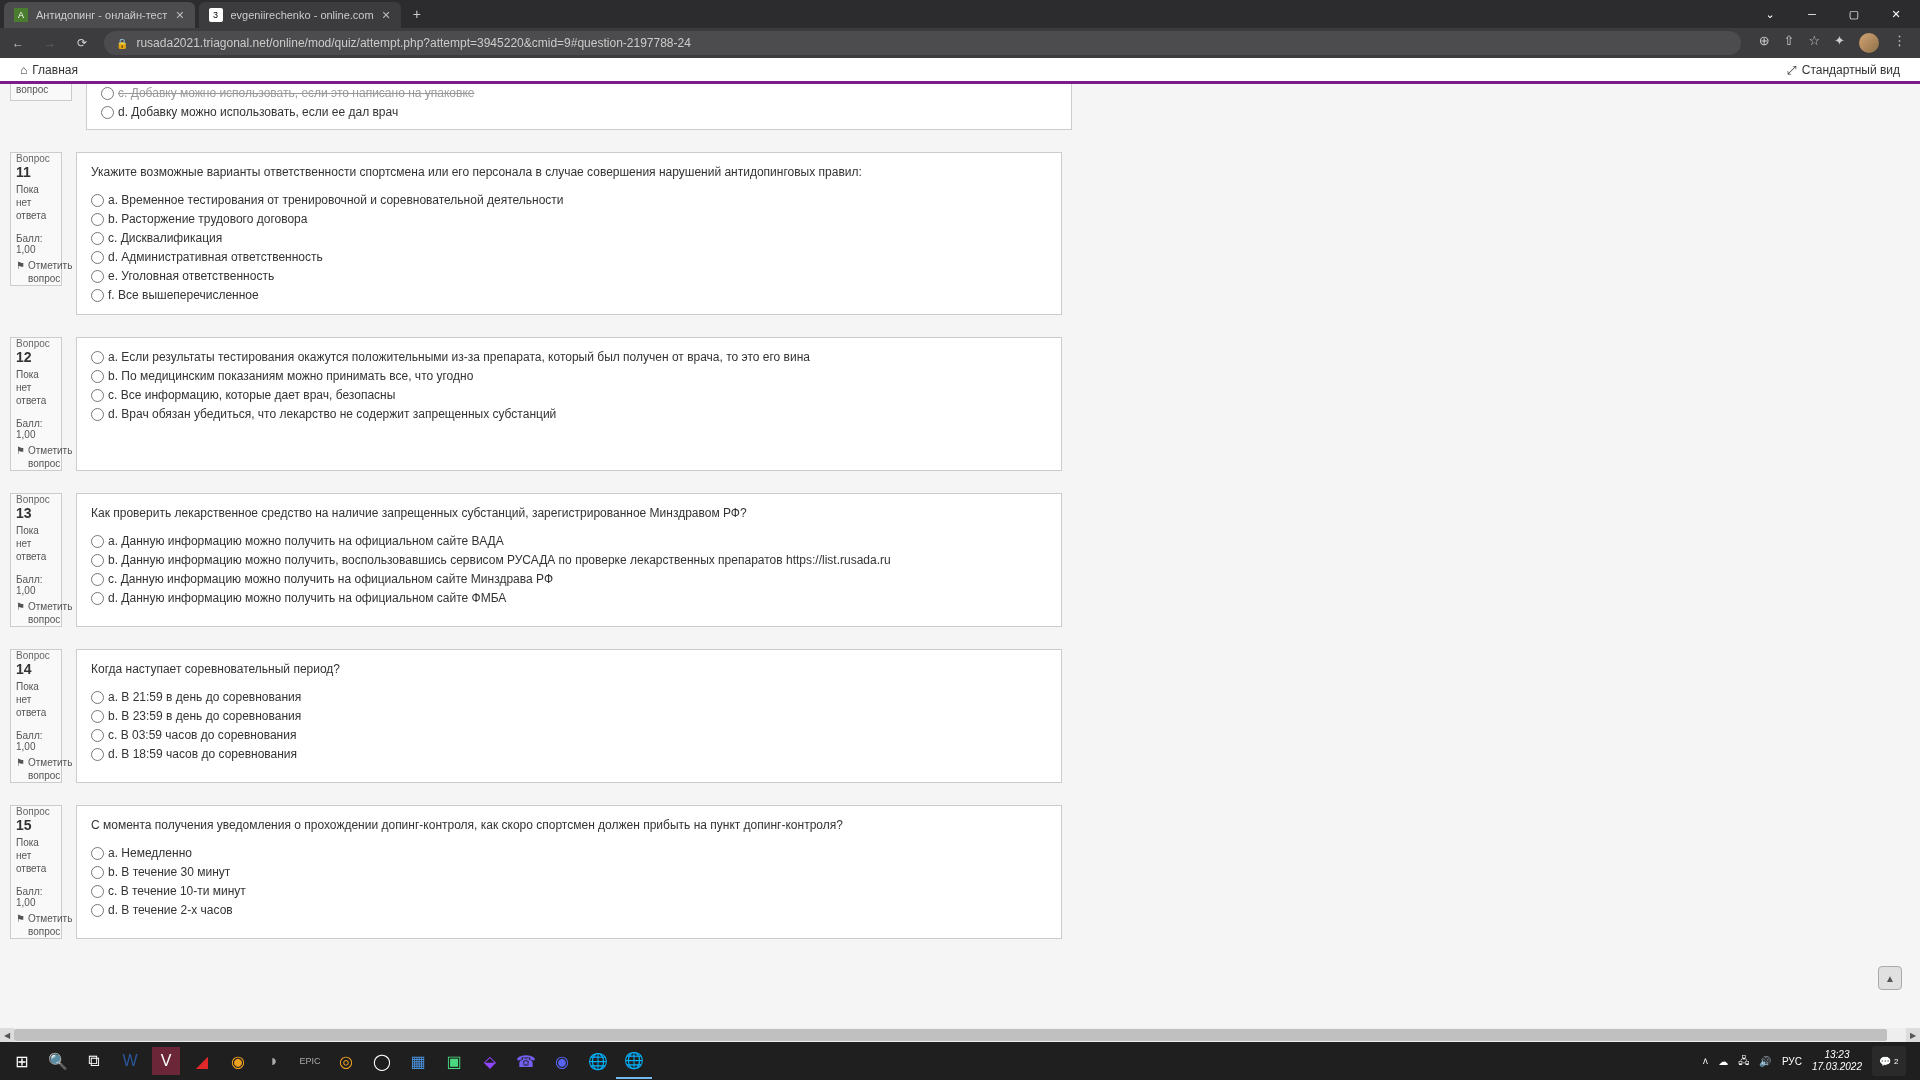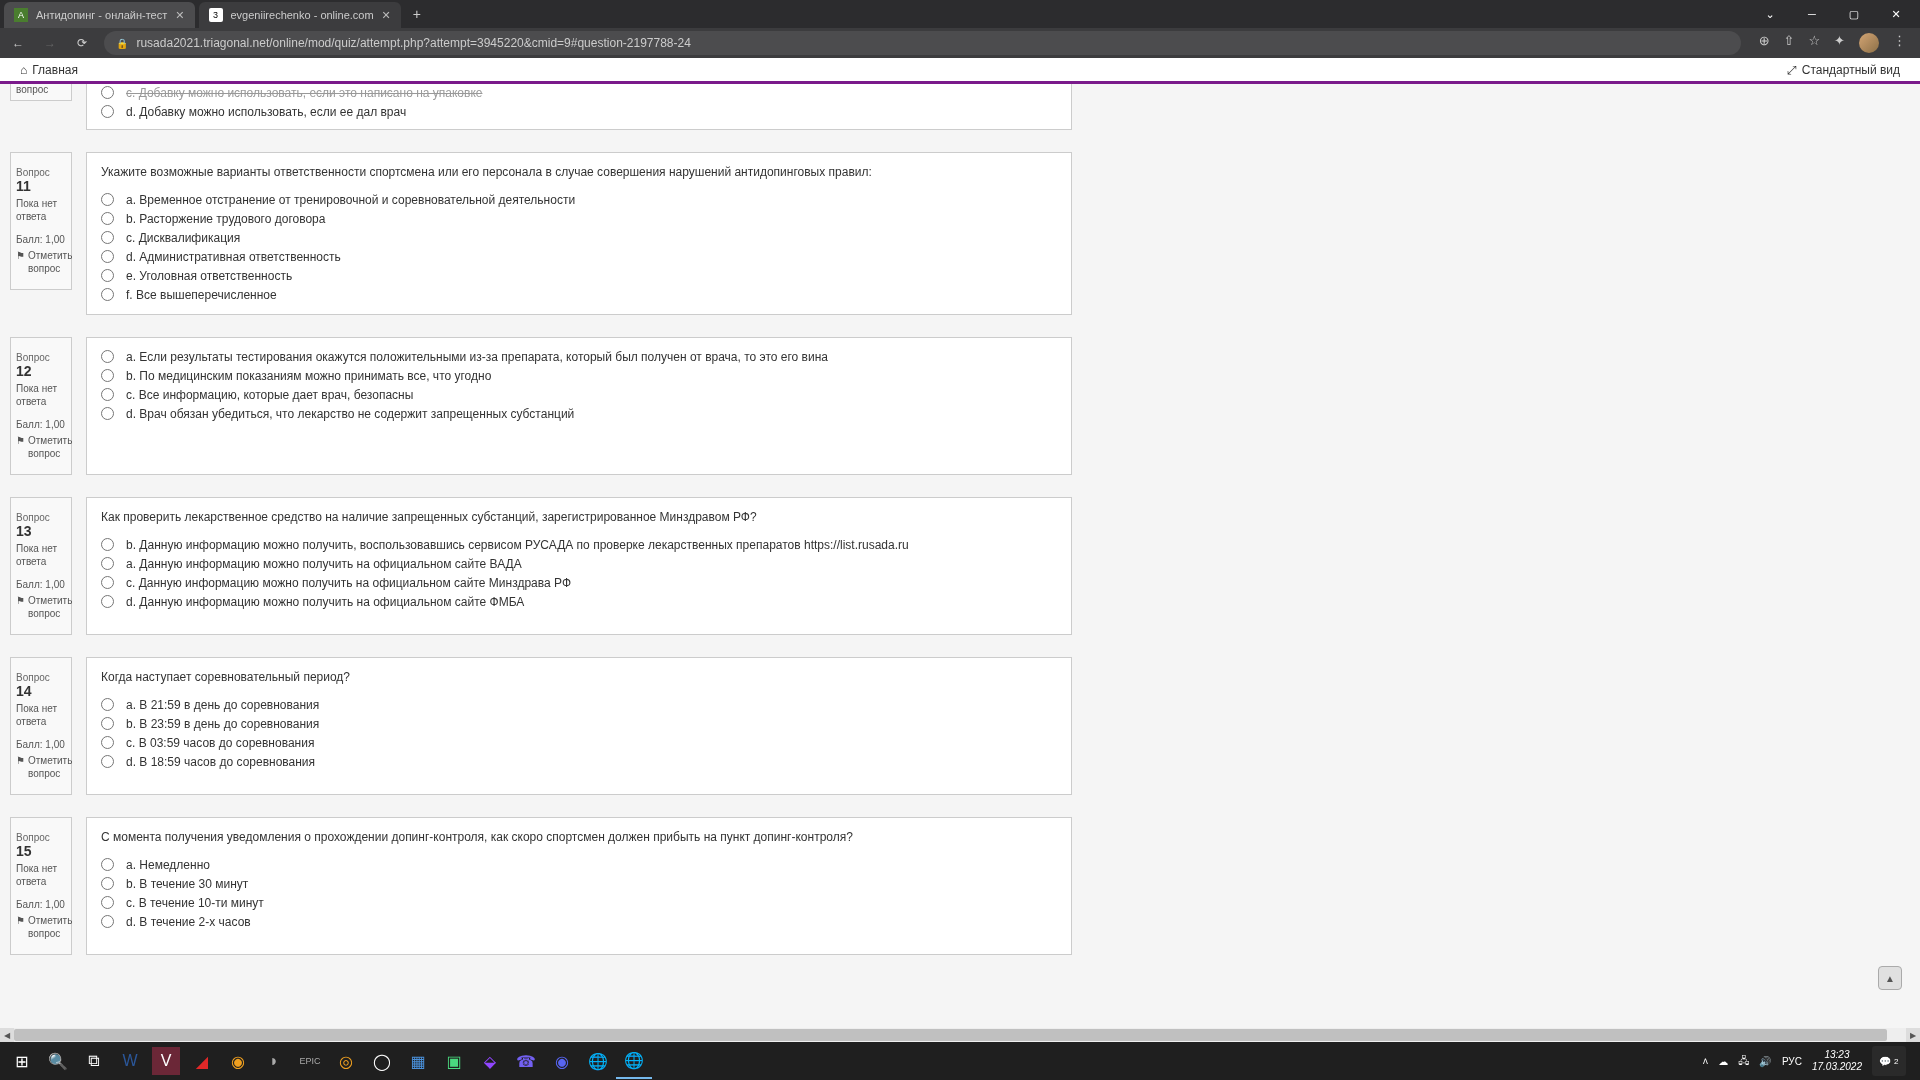--- a/index.html
+++ b/index.html
@@ -27,31 +27,31 @@
     
     .page-nav { background: #fff; height: 26px; border-bottom: 3px solid #7a1a8b; display: flex; align-items: center; justify-content: space-between; padding: 0 20px; font-size: 12px; }
     .home-link { display: flex; align-items: center; gap: 5px; color: #333; cursor: pointer; }
     .std-view { display: flex; align-items: center; gap: 5px; color: #333; cursor: pointer; }
     
     .content { background: #f5f5f5; height: calc(100vh - 28px - 30px - 29px - 38px); overflow-y: auto; padding: 0; }
     
     .question-row { display: flex; gap: 14px; margin: 0 10px 22px 10px; }
     .question-row.first { margin-top: 0; }
     
-    .info-box { width: 62px; background: #f9f9f9; border: 1px solid #ccc; font-size: 10px; color: #555; padding: 14px 5px; align-self: flex-start; }
+    .info-box { width: 52px; background: #f9f9f9; border: 1px solid #ccc; font-size: 10px; color: #555; padding: 0 5px; align-self: flex-start; }
     .info-box .q-label { color: #666; }
     .info-box .q-num { font-weight: bold; font-size: 14px; color: #333; }
     .info-box .status { margin-top: 3px; line-height: 1.3; }
     .info-box .score { margin-top: 11px; }
     .info-box .flag { margin-top: 4px; display: flex; align-items: flex-start; gap: 3px; cursor: pointer; line-height: 1.3; }
     
     .q-content { flex: 1; max-width: 986px; background: #fff; border: 1px solid #ccc; padding: 12px 14px; }
     .q-text { color: #333; font-size: 12px; margin-bottom: 14px; }
     .answers { display: flex; flex-direction: column; gap: 5px; }
-    .answer { display: flex; align-items: flex-start; gap: 12px; font-size: 12px; color: #333; }
+    .answer { display: flex; align-items: center; gap: 4px; font-size: 12px; color: #333; }
     .answer input[type="radio"] { cursor: pointer; }
     .answer label { cursor: pointer; }
     
     .partial-q { flex: 1; max-width: 986px; background: #fff; border: 1px solid #ccc; border-top: none; padding: 2px 14px 10px 14px; }
     .partial-info { width: 62px; background: #f9f9f9; border: 1px solid #ccc; border-top: none; font-size: 10px; color: #555; padding: 0 5px 5px 5px; align-self: flex-start; }
     
     .scroll-top-btn { position: fixed; right: 18px; bottom: 90px; width: 24px; height: 24px; background: #e0e0e0; border: 1px solid #aaa; border-radius: 4px; display: flex; align-items: center; justify-content: center; cursor: pointer; font-size: 10px; color: #555; }
     
     .taskbar { position: fixed; bottom: 0; left: 0; right: 0; height: 38px; background: #1f1f1f; display: flex; align-items: center; padding: 0 4px; }
     .task-icon { width: 36px; height: 36px; display: flex; align-items: center; justify-content: center; cursor: pointer; font-size: 16px; color: #fff; }
@@ -147,21 +147,21 @@
     <div class="flag">
             <span>⚑</span>
             <span>Отметить вопрос</span>
           </div>
   </div>
         <div class="q-content">
           <div class="q-text">Укажите возможные варианты ответственности спортсмена или его персонала в случае совершения нарушений антидопинговых правил:</div>
           <div class="answers">
             <div class="answer">
               <input type="radio" name="q0" style="">
-              <label>a. Временное отстранение от тренировочной и соревновательной деятельности</label>
+              <label>a. Временное тестирования от тренировочной и соревновательной деятельности</label>
             </div>
             <div class="answer">
               <input type="radio" name="q0" style="">
               <label>b. Расторжение трудового договора</label>
             </div>
             <div class="answer">
               <input type="radio" name="q0" style="">
               <label>c. Дисквалификация</label>
             </div>
             <div class="answer">
@@ -218,25 +218,25 @@
     <div class="flag">
             <span>⚑</span>
             <span>Отметить вопрос</span>
           </div>
   </div>
         <div class="q-content">
           <div class="q-text">Как проверить лекарственное средство на наличие запрещенных субстанций, зарегистрированное Минздравом РФ?</div>
           <div class="answers">
             <div class="answer">
               <input type="radio" name="q2" style="">
+              <label>a. Данную информацию можно получить на официальном сайте ВАДА</label>
+            </div>
+            <div class="answer">
+              <input type="radio" name="q2" style="">
               <label>b. Данную информацию можно получить, воспользовавшись сервисом РУСАДА по проверке лекарственных препаратов https://list.rusada.ru</label>
-            </div>
-            <div class="answer">
-              <input type="radio" name="q2" style="">
-              <label>a. Данную информацию можно получить на официальном сайте ВАДА</label>
             </div>
             <div class="answer">
               <input type="radio" name="q2" style="">
               <label>c. Данную информацию можно получить на официальном сайте Минздрава РФ</label>
             </div>
             <div class="answer">
               <input type="radio" name="q2" style="">
               <label>d. Данную информацию можно получить на официальном сайте ФМБА</label>
             </div>
           </div>

